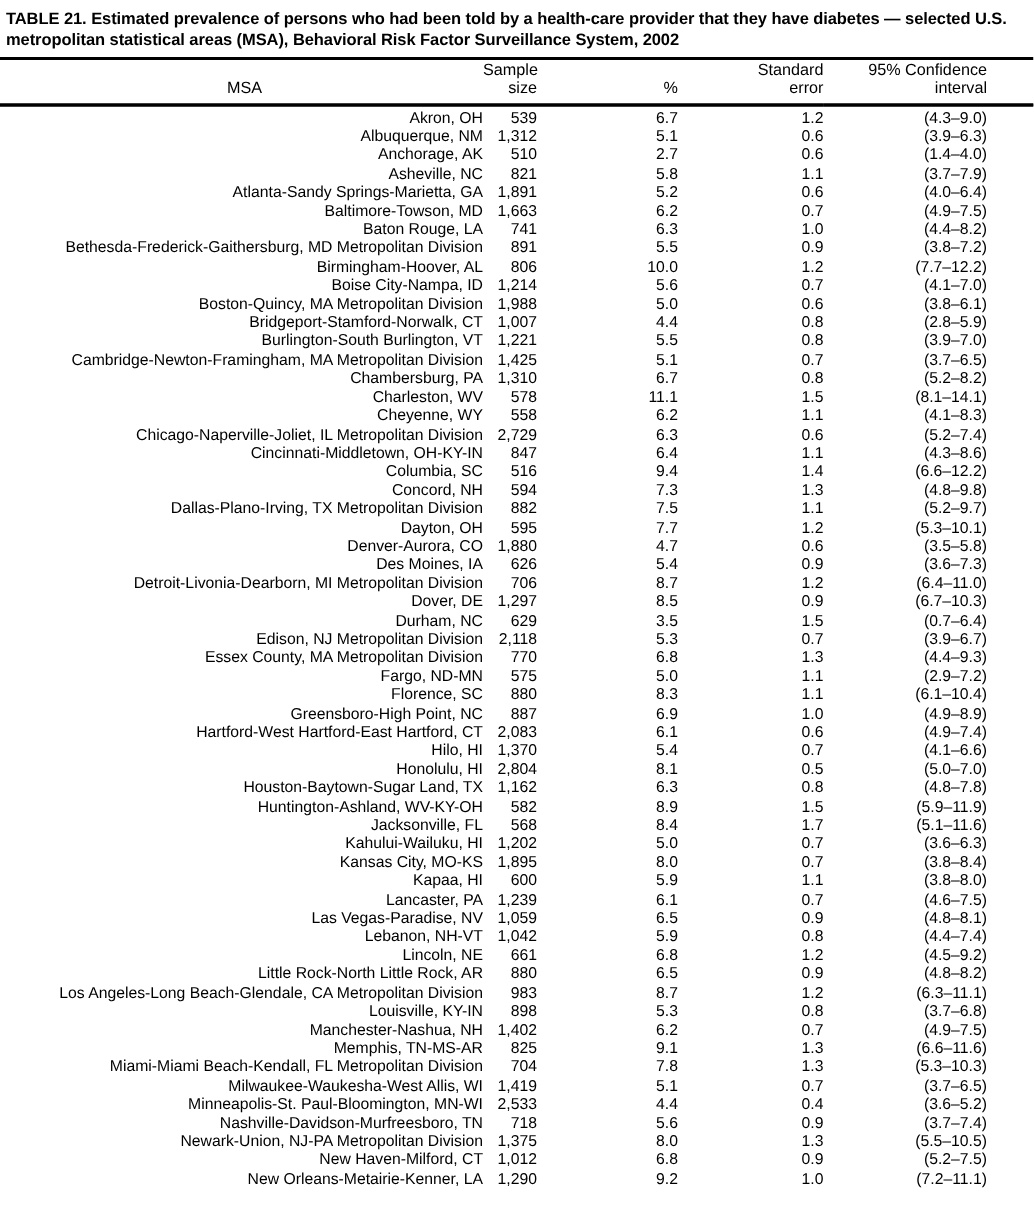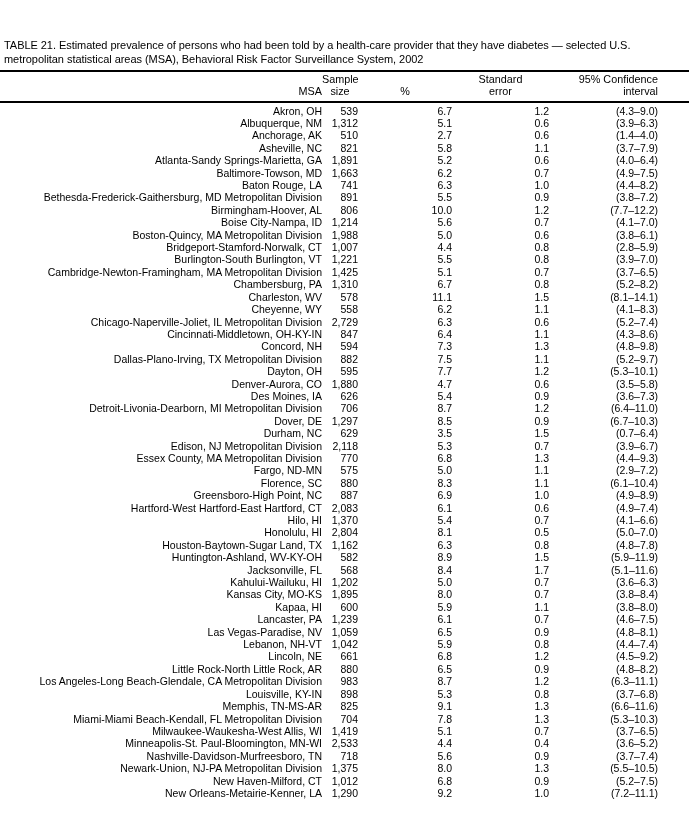--- a/index.html
+++ b/index.html
@@ -4,49 +4,48 @@
 <style>
   html, body { margin: 0; padding: 0; background: #fff; }
   body {
     width: 689px;
     color: #000;
     font-family: "Liberation Sans", sans-serif;
     -webkit-font-smoothing: antialiased;
   }
   .page { width: 689px; }
   .table-title {
-    font-weight: normal;
+    font-weight: bold;
     font-size: 11px;
     line-height: 13.5px;
     letter-spacing: -0.05px;
     padding: 7px 3px 4px 4px;
     border-bottom: 2.5px solid #000;
-    margin-top: 32px;
   }
   table.prevalence {
     width: 689px;
     border-collapse: collapse;
     table-layout: fixed;
   }
   table.prevalence col.c-msa    { width: 322px; }
   table.prevalence col.c-sample { width: 36px; }
   table.prevalence col.c-pct    { width: 94px; }
   table.prevalence col.c-se     { width: 97px; }
   table.prevalence col.c-ci     { width: 140px; }
   thead th {
     font-weight: normal;
     font-size: 10.8px;
     line-height: 11.8px;
     vertical-align: bottom;
     white-space: pre-line;
     padding: 2px 0 3px 0;
     border-bottom: 2.5px solid #000;
   }
-  thead th.h-msa { text-align: right; padding-left: 4px; }
-  thead th.h-num { }
+  thead th.h-msa { text-align: center; padding-left: 4px; }
+  thead th.h-num { text-align: right; }
   thead th.h-ci  { text-align: right; padding-right: 31px; }
   tbody td {
     font-size: 10.5px;
     line-height: 12.4px;
     padding: 0;
     white-space: nowrap;
     overflow: hidden;
   }
   tbody tr:first-child td { padding-top: 2px; }
   td.d-msa { text-align: right; padding-left: 4px; }
@@ -226,20 +225,27 @@
     </tr>
 
     <tr>
       <td class="d-msa">Cincinnati-Middletown, OH-KY-IN</td>
       <td class="d-num">847</td>
       <td class="d-num">6.4</td>
       <td class="d-num">1.1</td>
       <td class="d-ci">(4.3–8.6)</td>
     </tr>
 
+    <tr>
+      <td class="d-msa">Columbia, SC</td>
+      <td class="d-num">516</td>
+      <td class="d-num">9.4</td>
+      <td class="d-num">1.4</td>
+      <td class="d-ci">(6.6–12.2)</td>
+    </tr>
 
     <tr>
       <td class="d-msa">Concord, NH</td>
       <td class="d-num">594</td>
       <td class="d-num">7.3</td>
       <td class="d-num">1.3</td>
       <td class="d-ci">(4.8–9.8)</td>
     </tr>
 
     <tr>
@@ -461,20 +467,27 @@
     </tr>
 
     <tr>
       <td class="d-msa">Louisville, KY-IN</td>
       <td class="d-num">898</td>
       <td class="d-num">5.3</td>
       <td class="d-num">0.8</td>
       <td class="d-ci">(3.7–6.8)</td>
     </tr>
 
+    <tr>
+      <td class="d-msa">Manchester-Nashua, NH</td>
+      <td class="d-num">1,402</td>
+      <td class="d-num">6.2</td>
+      <td class="d-num">0.7</td>
+      <td class="d-ci">(4.9–7.5)</td>
+    </tr>
 
     <tr>
       <td class="d-msa">Memphis, TN-MS-AR</td>
       <td class="d-num">825</td>
       <td class="d-num">9.1</td>
       <td class="d-num">1.3</td>
       <td class="d-ci">(6.6–11.6)</td>
     </tr>
 
     <tr>

